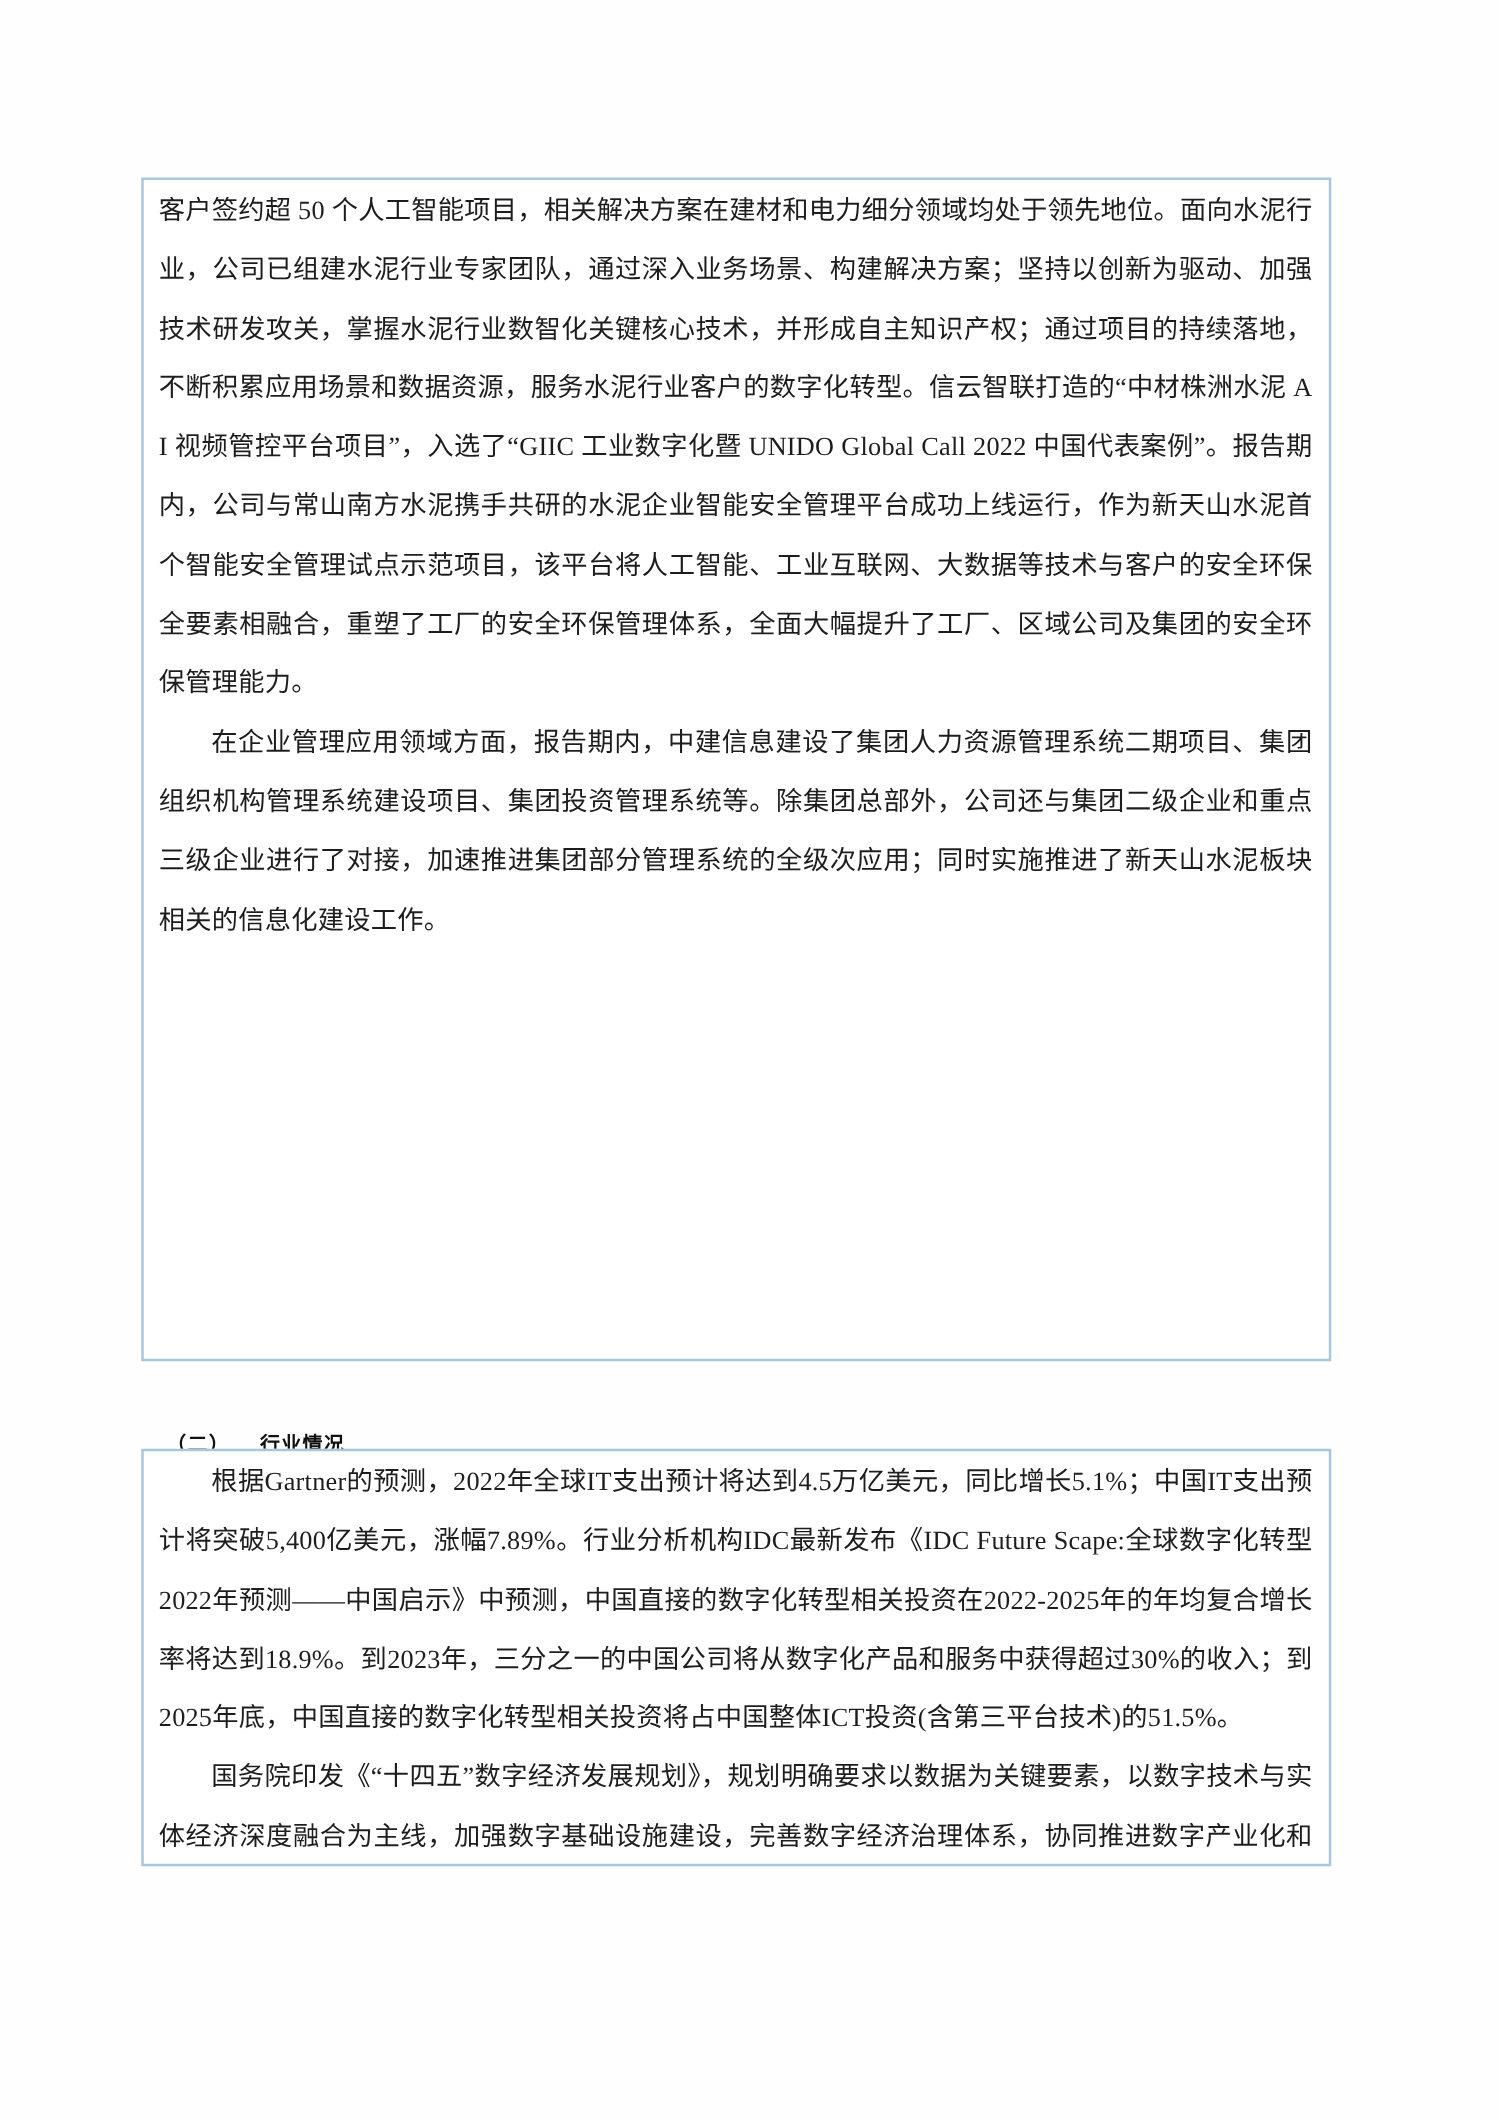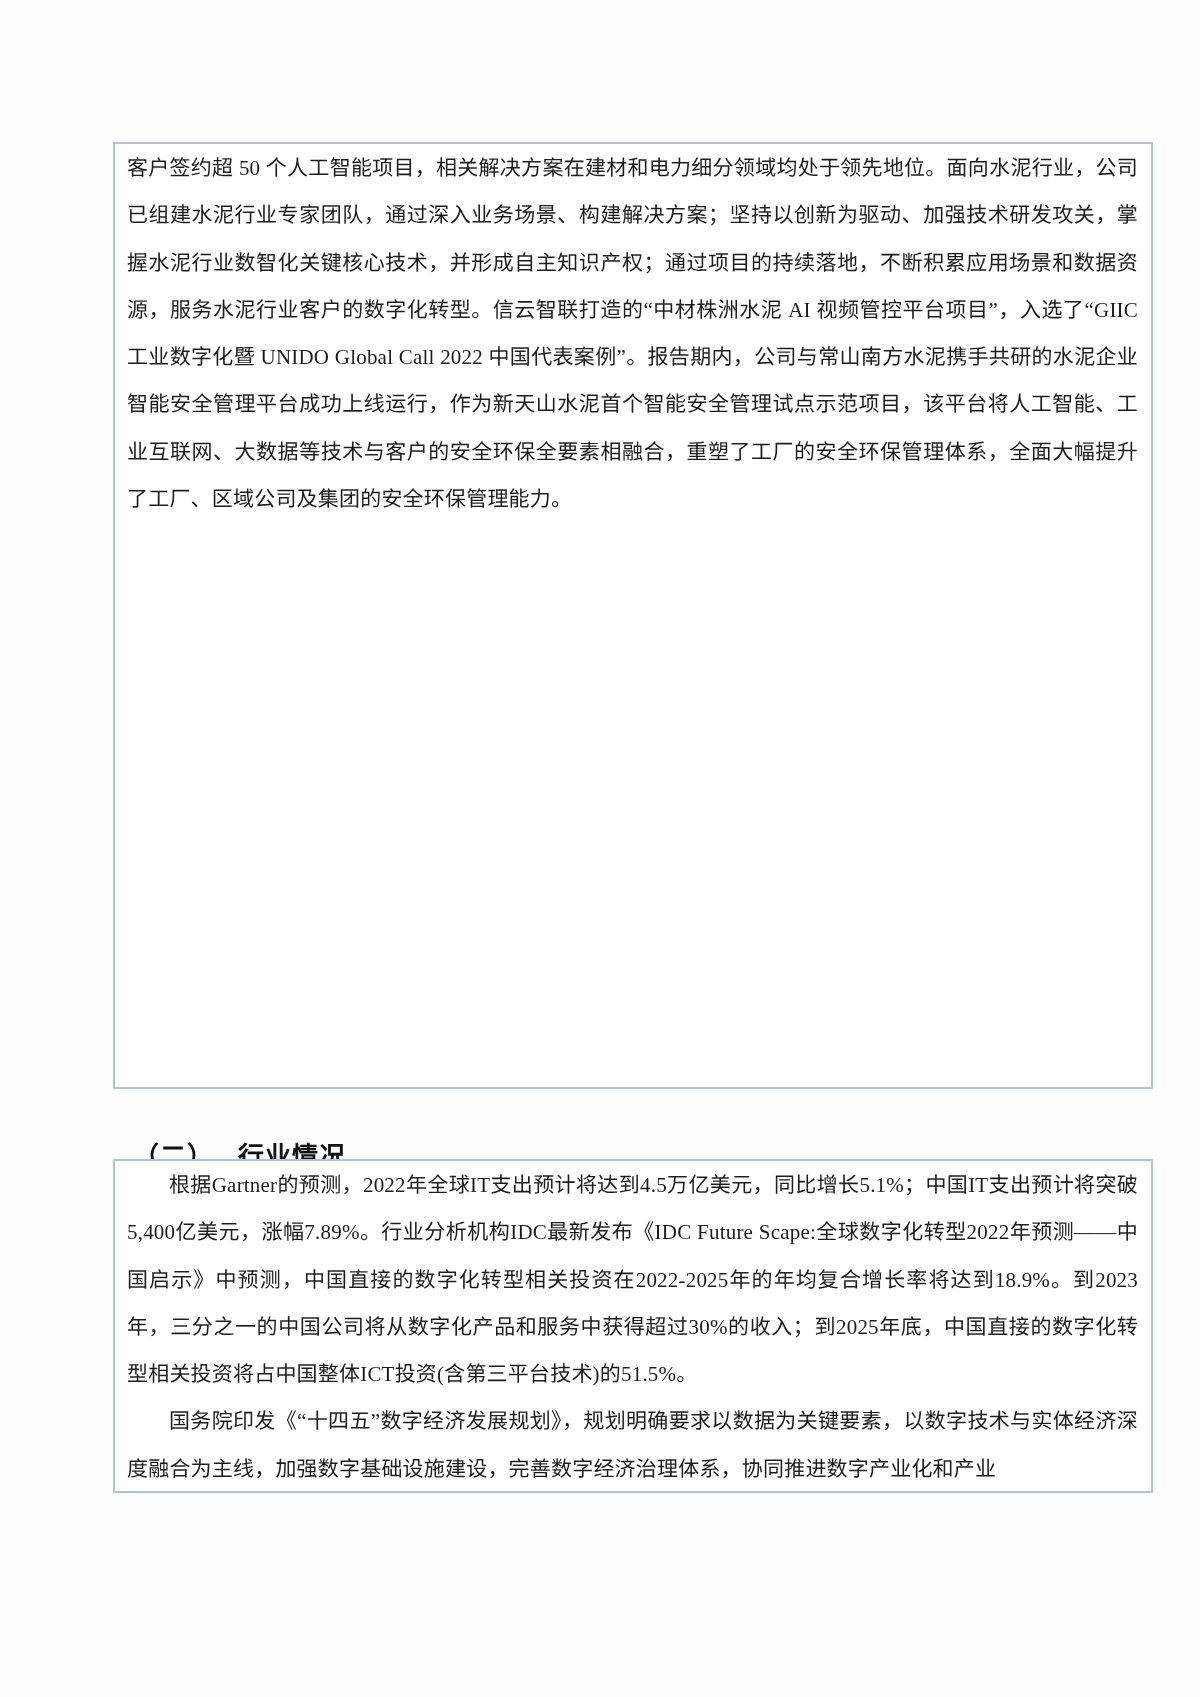--- a/index.html
+++ b/index.html
@@ -18,21 +18,21 @@
     height: 1697px;
     margin: 0 auto;
     background: var(--page-bg);
     font-family: "Liberation Serif", "DejaVu Serif", serif;
     color: var(--text-color);
     overflow: hidden;
   }
   .textbox {
     position: absolute;
     left: 113px;
-    width: 1040px;
+    width: 952px;
     box-sizing: border-box;
     border: 2px solid var(--box-border);
     background: #ffffff;
     padding: 1px 13px 6px 12px;
     overflow: hidden;
   }
   .box-business { top: 142px; height: 947px; }
   .box-industry { top: 1159px; height: 334px; }
   .para {
     margin: 0;
@@ -43,35 +43,36 @@
     text-indent: 2em;
     letter-spacing: 0.2px;
     word-break: break-all;
   }
   .para.flush { text-indent: 0; }
   .heading {
     position: absolute;
     left: 133px;
     top: 1140px;
     margin: 0;
-    font-size: 26px;
+    font-size: 16px;
     line-height: 34px;
     font-weight: 700;
     color: #111111;
     letter-spacing: 1px;
   }
   .heading .h-num { margin-right: 24px; }
 </style>
 </head>
 <body>
 
 <div class="page">
 
   <section class="textbox box-business">
     <p class="para flush">客户签约超 50 个人工智能项目，相关解决方案在建材和电力细分领域均处于领先地位。面向水泥行业，公司已组建水泥行业专家团队，通过深入业务场景、构建解决方案；坚持以创新为驱动、加强技术研发攻关，掌握水泥行业数智化关键核心技术，并形成自主知识产权；通过项目的持续落地，不断积累应用场景和数据资源，服务水泥行业客户的数字化转型。信云智联打造的“中材株洲水泥 AI 视频管控平台项目”，入选了“GIIC 工业数字化暨 UNIDO Global Call 2022 中国代表案例”。报告期内，公司与常山南方水泥携手共研的水泥企业智能安全管理平台成功上线运行，作为新天山水泥首个智能安全管理试点示范项目，该平台将人工智能、工业互联网、大数据等技术与客户的安全环保全要素相融合，重塑了工厂的安全环保管理体系，全面大幅提升了工厂、区域公司及集团的安全环保管理能力。</p>
+    <p class="para">在企业管理应用领域方面，报告期内，中建信息建设了集团人力资源管理系统二期项目、集团组织机构管理系统建设项目、集团投资管理系统等。除集团总部外，公司还与集团二级企业和重点三级企业进行了对接，加速推进集团部分管理系统的全级次应用；同时实施推进了新天山水泥板块相关的信息化建设工作。</p>
   </section>
 
   <h2 class="heading">
     <span class="h-num">（二）</span><span class="h-title">行业情况</span>
   </h2>
 
   <section class="textbox box-industry">
     <p class="para">根据Gartner的预测，2022年全球IT支出预计将达到4.5万亿美元，同比增长5.1%；中国IT支出预计将突破5,400亿美元，涨幅7.89%。行业分析机构IDC最新发布《IDC Future Scape:全球数字化转型2022年预测——中国启示》中预测，中国直接的数字化转型相关投资在2022-2025年的年均复合增长率将达到18.9%。到2023年，三分之一的中国公司将从数字化产品和服务中获得超过30%的收入；到2025年底，中国直接的数字化转型相关投资将占中国整体ICT投资(含第三平台技术)的51.5%。</p>
     <p class="para">国务院印发《“十四五”数字经济发展规划》，规划明确要求以数据为关键要素，以数字技术与实体经济深度融合为主线，加强数字基础设施建设，完善数字经济治理体系，协同推进数字产业化和产业</p>
   </section>

